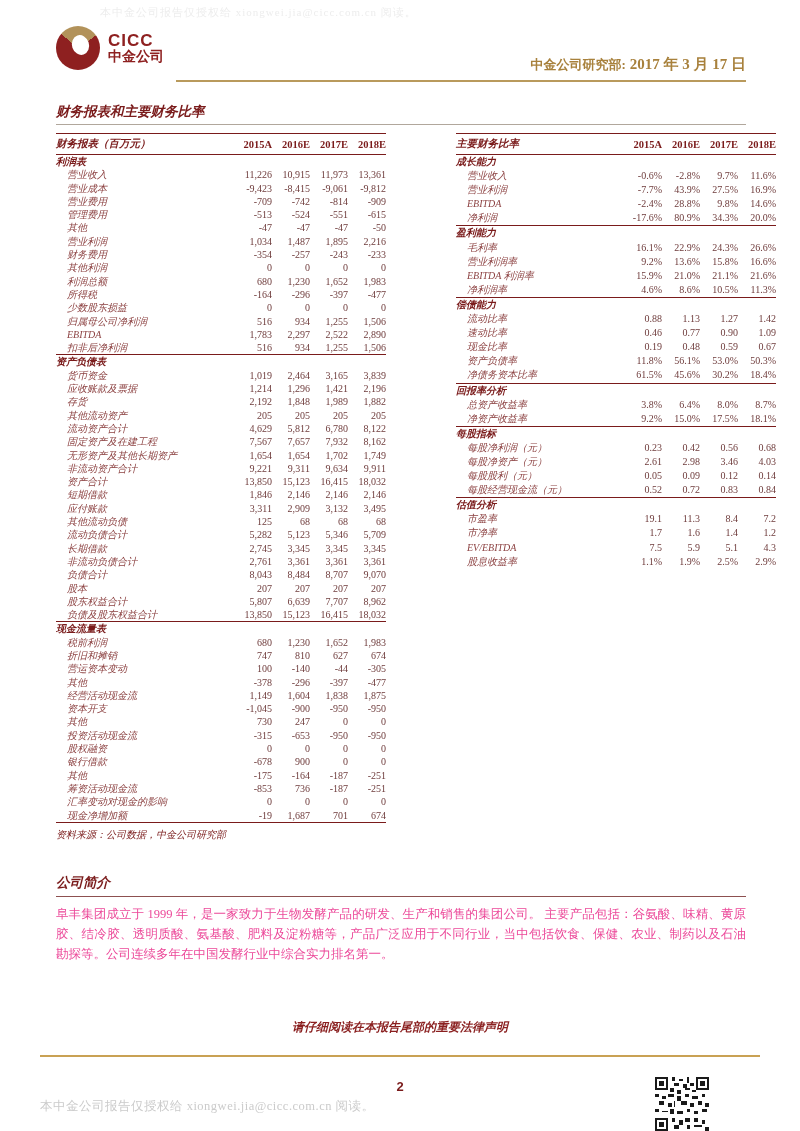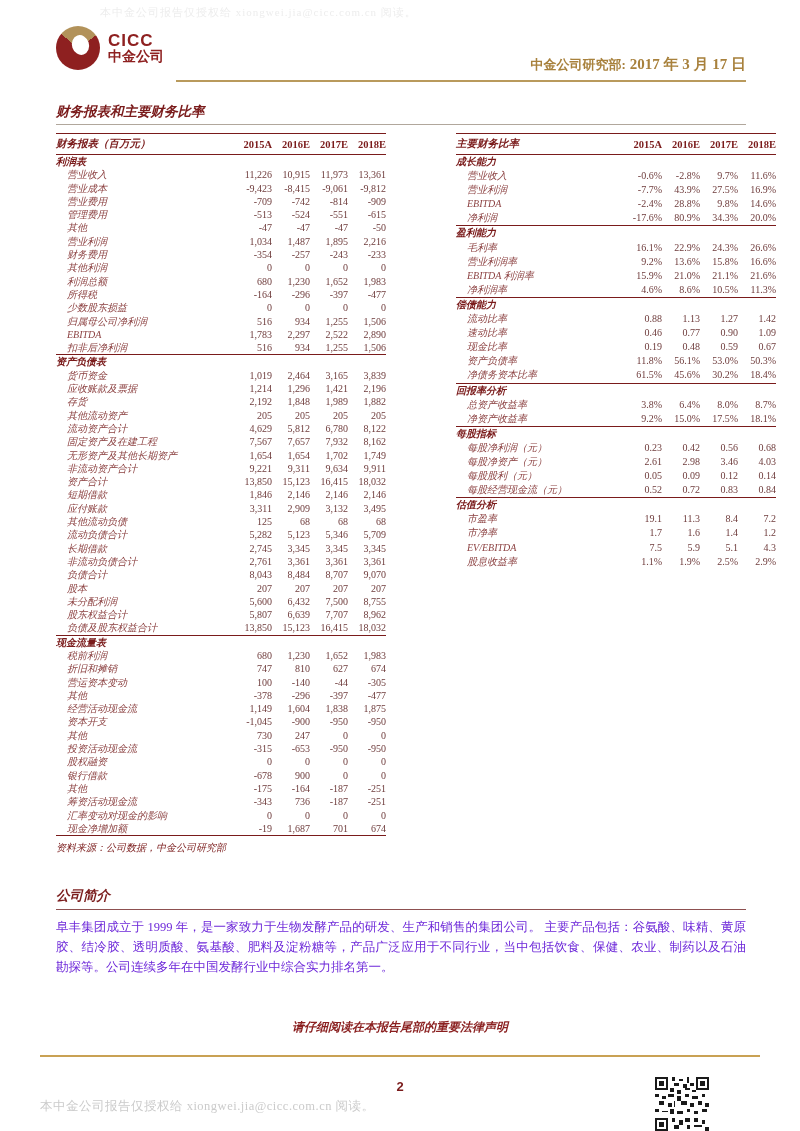--- a/index.html
+++ b/index.html
@@ -42,21 +42,21 @@
   table.fin td.sec{color:#7a1b1b;font-weight:bold;font-style:italic;}
   table.fin td.lbl{color:#8d4343;padding-left:11px;font-style:italic;}
   table.fin td.num{text-align:right;color:#6e3b3b;}
   table.fin tr.end td{border-bottom:1.4px solid #7a1b1b;}
 
   
   .source-note{margin:5px 54px 0 56px;font-size:10px;font-style:italic;color:#7a1b1b;}
   .company{margin:32px 54px 0 56px;}
   .company-title{font-size:13.5px;font-weight:bold;font-style:italic;color:#7a1b1b;
      border-bottom:1.2px solid #8d5050;padding-bottom:4px;margin-bottom:7px;}
-  .company-body{font-size:12.5px;line-height:20px;color:#6d28d9;text-align:justify;}
+  .company-body{font-size:12.5px;line-height:20px;color:#ec4899;text-align:justify;}
 
   
   .f-line{position:absolute;top:1055px;left:40px;right:40px;border-top:2px solid #c9a154;}
   .f-disc{position:absolute;top:1019px;left:0;right:0;text-align:center;
      font-size:12px;font-weight:bold;font-style:italic;color:#8a1f1f;}
   .f-page{position:absolute;top:1079px;left:0;right:0;text-align:center;
      font-size:13px;font-weight:bold;color:#7a1b1b;font-family:"Liberation Sans",sans-serif;}
   .f-wm{position:absolute;top:1098px;left:40px;font-size:12.5px;color:#cbcbcb;letter-spacing:.5px;}
   .f-qr{position:absolute;top:1077px;left:655px;width:54px;height:54px;}
 </style>
@@ -314,27 +314,20 @@
             <td class="num">9,070</td>
           </tr>
           <tr>
             <td class="lbl">股本</td>
             <td class="num">207</td>
             <td class="num">207</td>
             <td class="num">207</td>
             <td class="num">207</td>
           </tr>
           <tr>
-            <td class="lbl">未分配利润</td>
-            <td class="num">5,600</td>
-            <td class="num">6,432</td>
-            <td class="num">7,500</td>
-            <td class="num">8,755</td>
-          </tr>
-          <tr>
             <td class="lbl">股东权益合计</td>
             <td class="num">5,807</td>
             <td class="num">6,639</td>
             <td class="num">7,707</td>
             <td class="num">8,962</td>
           </tr>
           <tr class="end">
             <td class="lbl">负债及股东权益合计</td>
             <td class="num">13,850</td>
             <td class="num">15,123</td>
@@ -416,21 +409,21 @@
           </tr>
           <tr>
             <td class="lbl">其他</td>
             <td class="num">-175</td>
             <td class="num">-164</td>
             <td class="num">-187</td>
             <td class="num">-251</td>
           </tr>
           <tr>
             <td class="lbl">筹资活动现金流</td>
-            <td class="num">-343</td>
+            <td class="num">-853</td>
             <td class="num">736</td>
             <td class="num">-187</td>
             <td class="num">-251</td>
           </tr>
           <tr>
             <td class="lbl">汇率变动对现金的影响</td>
             <td class="num">0</td>
             <td class="num">0</td>
             <td class="num">0</td>
             <td class="num">0</td>

